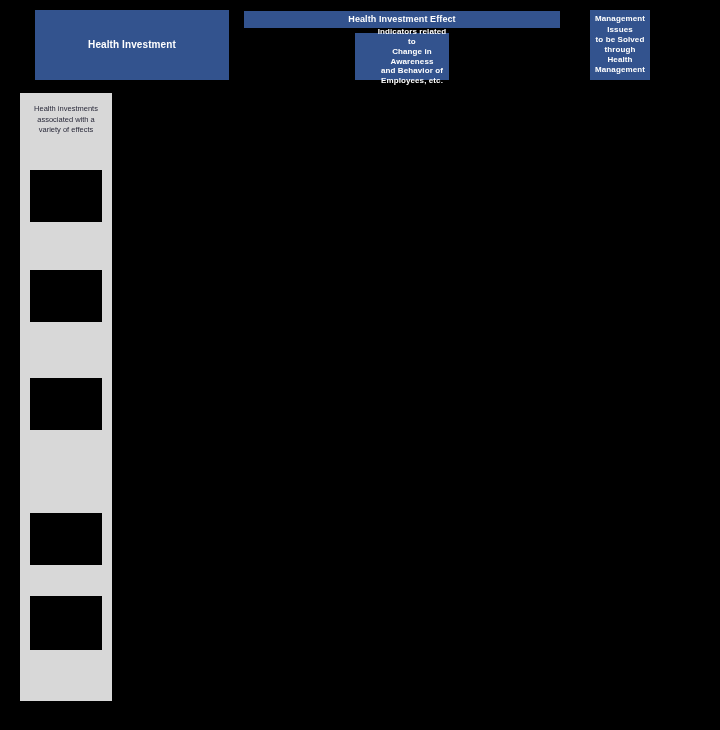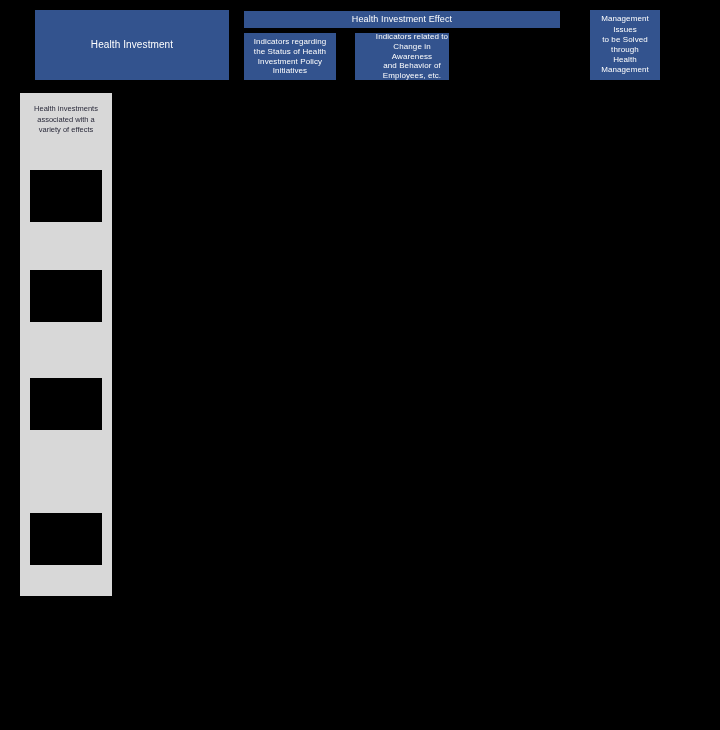--- a/index.html
+++ b/index.html
@@ -24,21 +24,21 @@
   
   .node {
     position: absolute;
     background: #33538E;
     color: #FFFFFF;
     display: flex;
     align-items: center;
     justify-content: center;
     text-align: center;
     box-sizing: border-box;
-    font-weight: normal;
+    font-weight: bold;
     line-height: 1.22;
     letter-spacing: 0.1px;
     -webkit-font-smoothing: antialiased;
   }
   .node .node-text {
     display: block;
     width: 100%;
     white-space: pre-line;
   }
 
@@ -73,33 +73,33 @@
     font-size: 8px;
   }
   #effect-sub-policy   { left: 0px;   width: 92px; }
   #effect-sub-behavior { left: 111px; width: 94px; padding-left: 20px; }
   #effect-sub-target   { left: 223px; width: 93px; }
 
   
   #management-issues-box {
     left: 590px;
     top: 10px;
-    width: 70px;
+    width: 60px;
     height: 70px;
     font-size: 8px;
     line-height: 1.28;
   }
 
   
   #sidebar {
     position: absolute;
     left: 20px;
     top: 93px;
     width: 92px;
-    height: 503px;
+    height: 608px;
     background: #D8D8D8;
     box-sizing: border-box;
   }
   #sidebar-heading {
     position: absolute;
     left: 4px;
     top: 11px;
     width: 84px;
     text-align: center;
     color: #2A2A3A;
@@ -137,26 +137,20 @@
   <div class="node" id="health-investment-box">
     <span class="node-text">Health Investment</span>
   </div>
 
   <div id="effect-group">
 
     <div class="node" id="effect-title-bar">
       <span class="node-text">Health Investment Effect</span>
     </div>
 
-    <div class="node effect-sub" id="effect-sub-policy">
-      <span class="node-text">Indicators regarding
-the Status of Health
-Investment Policy
-Initiatives</span>
-    </div>
 
     <div class="node effect-sub" id="effect-sub-behavior">
       <span class="node-text">Indicators related to
 Change in Awareness
 and Behavior of
 Employees, etc.</span>
     </div>
 
 
   </div>

